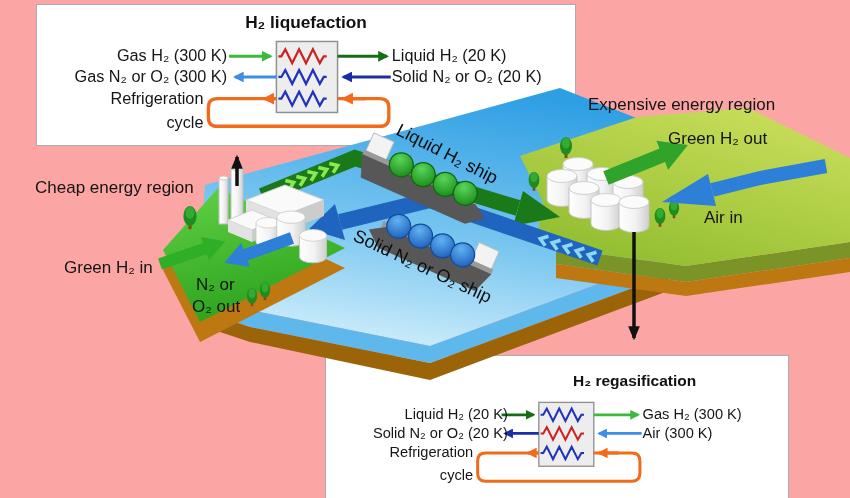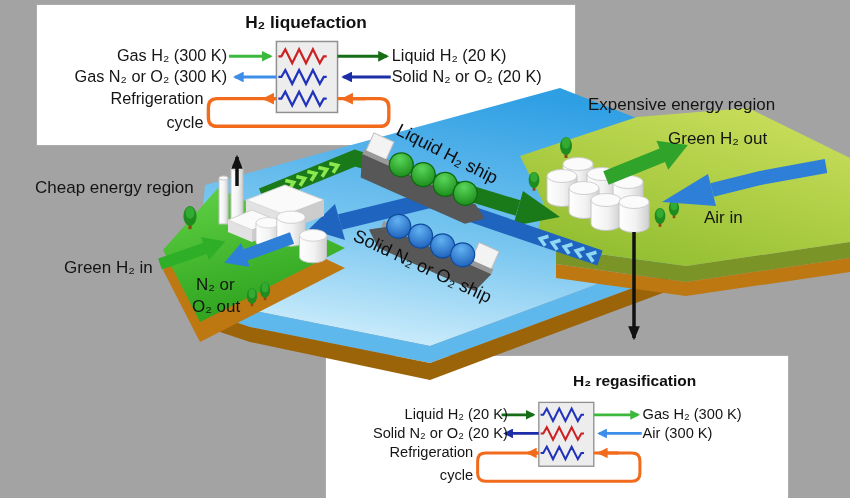--- a/index.html
+++ b/index.html
@@ -1,16 +1,16 @@
 <!DOCTYPE html>
 <html><head>
 <meta charset="utf-8">
 <style>
   html,body{margin:0;padding:0;background:#ffffff;}
-  .canvas{position:relative;width:850px;height:498px;background:#a3a3a3;overflow:hidden;
+  .canvas{position:relative;width:850px;height:498px;background:#fca5a5;overflow:hidden;
           font-family:"Liberation Sans","DejaVu Sans",sans-serif;}
   .callout{position:absolute;border:1.5px solid #acacac;background:#ffffff;box-sizing:border-box;}
   #box-liquefaction{left:36px;top:4px;width:540px;height:142px;}
   #box-regasification{left:325px;top:355px;width:464px;height:148px;}
   .callout svg{display:block;width:100%;height:100%;}
   #scene{position:absolute;left:0;top:0;width:850px;height:498px;}
   .t{font-size:16.5px;fill:#151515;}
   .tt{font-size:17.5px;font-weight:bold;fill:#111111;}
   .lbl{font-size:17px;fill:#141414;}
   .ship-lbl{font-size:18px;fill:#0d0d0d;}

